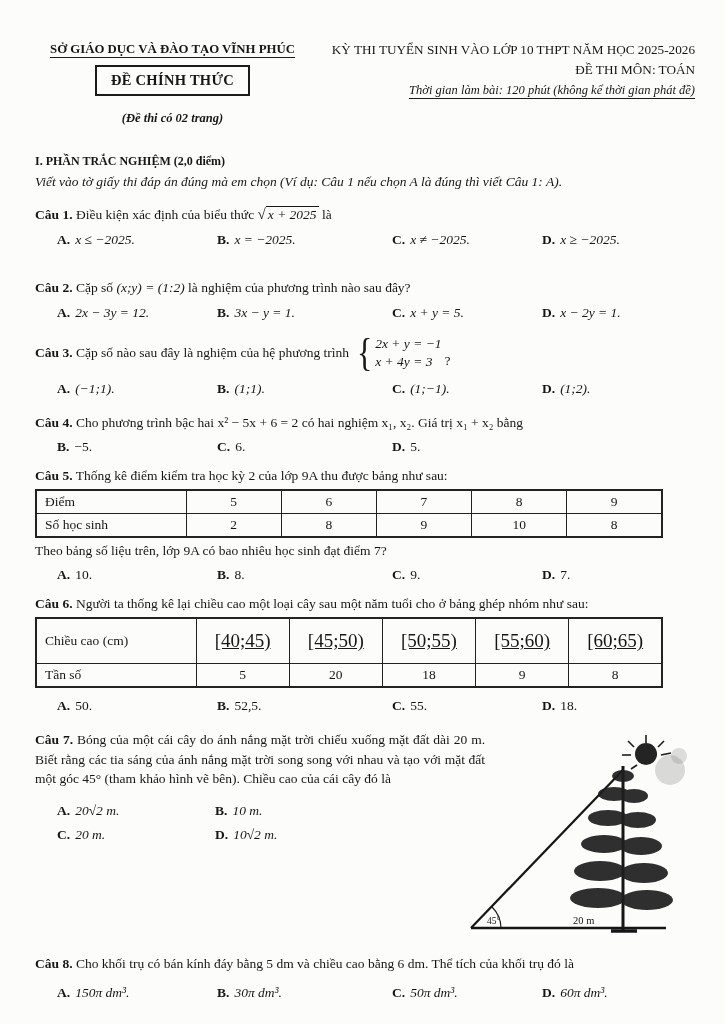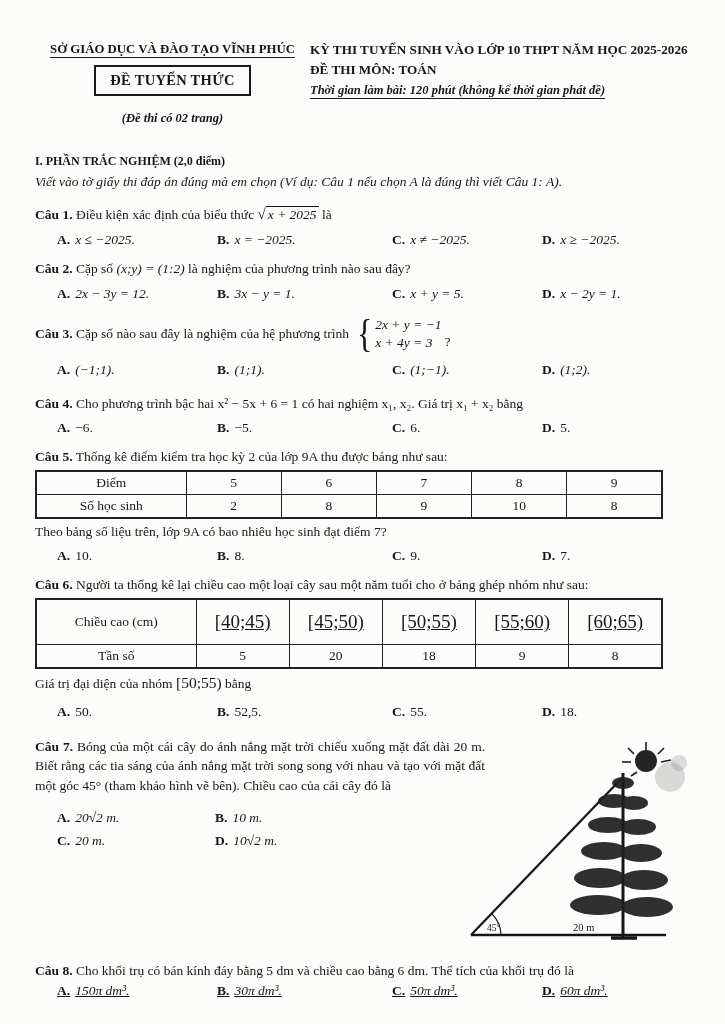--- a/index.html
+++ b/index.html
@@ -11,21 +11,21 @@
   }
   .page{position:relative;box-sizing:border-box;width:725px;height:1024px;padding:40px 30px 0 35px;}
 
   
   .header{display:flex;align-items:flex-start;}
   .h-left{width:275px;text-align:center;flex:none;}
   .dept{font-weight:bold;font-size:12.8px;white-space:nowrap;}
   .underline{border-bottom:1.3px solid #1b1b1b;padding-bottom:1px;}
   .stamp-box{display:inline-block;border:2px solid #1b1b1b;padding:3px 14px;font-weight:bold;font-size:14.5px;margin-top:6px;letter-spacing:.3px;}
   .pages-note{font-style:italic;font-weight:bold;font-size:12.5px;margin-top:13px;}
-  .h-right{flex:1;text-align:left;font-weight:bold;}
+  .h-right{flex:1;text-align:right;font-weight:normal;}
   .h-right .l1{font-size:13.2px;}
   .h-right .l2{font-size:13.2px;margin-top:1px;}
   .h-right .l3{font-size:12.5px;font-style:italic;margin-top:2px;}
 
   
   .sec-title{font-weight:bold;font-size:12px;margin-top:26px;}
   .sec-instr{font-style:italic;margin-top:2px;}
 
   
   .q{margin-top:12px;}
@@ -40,41 +40,41 @@
 
   
   .q3line{display:flex;align-items:center;}
   .sys-brace{font-size:40px;font-weight:400;line-height:.85;margin:0 1px 0 6px;transform:scaleX(.8);}
   .sys-eqs{display:inline-flex;flex-direction:column;font-style:italic;line-height:1.3;}
   .sys-qm{margin-left:3px;align-self:flex-end;}
 
   
   table.tbl{border-collapse:collapse;width:628px;margin:4px 0 3px 0;border:2px solid #222;table-layout:fixed;}
   table.tbl td{border:1px solid #222;padding:1px 8px;text-align:center;}
-  table.tbl td.rowhead{text-align:center;}
+  table.tbl td.rowhead{text-align:left;}
   .tbl6 td.interval{font-size:19px;height:42px;text-decoration:underline;}
   .interval-inline{font-size:15.5px;}
 
   
   .q7wrap{position:relative;min-height:214px;margin-top:15px;}
   .q7text{width:450px;text-align:justify;}
   .opts2{display:grid;grid-template-columns:158px 1fr;width:330px;margin:12px 0 0 22px;row-gap:4px;}
   .figure{position:absolute;top:-2px;right:-16px;width:250px;height:212px;}
   .figure svg{display:block;}
   .figure text{font-family:"Liberation Serif","DejaVu Serif",serif;fill:#161616;}
 </style>
 </head>
 <body>
 
 <div class="page">
 
   <div class="header">
     <div class="h-left">
       <div class="dept"><span class="underline">SỞ GIÁO DỤC VÀ ĐÀO TẠO VĨNH PHÚC</span></div>
-      <div><span class="stamp-box">ĐỀ TUYỂN THỨC</span></div>
+      <div><span class="stamp-box">ĐỀ CHÍNH THỨC</span></div>
       <div class="pages-note">(Đề thi có 02 trang)</div>
     </div>
     <div class="h-right">
       <div class="l1">KỲ THI TUYỂN SINH VÀO LỚP 10 THPT NĂM HỌC 2025-2026</div>
       <div class="l2">ĐỀ THI MÔN: TOÁN</div>
       <div class="l3"><span class="underline">Thời gian làm bài: 120 phút (không kể thời gian phát đề)</span></div>
     </div>
   </div>
 
   <div class="sec-title">I. PHẦN TRẮC NGHIỆM (2,0 điểm)</div>
@@ -86,21 +86,21 @@
     <span class="sqrt"><span class="sqrt-sign">√</span><span class="radicand">x + 2025</span></span>
     <span>là</span>
     <div class="opts">
       <span class="opt"><span class="k">A.</span><span class="math">x ≤ −2025.</span></span>
       <span class="opt"><span class="k">B.</span><span class="math">x = −2025.</span></span>
       <span class="opt"><span class="k">C.</span><span class="math">x ≠ −2025.</span></span>
       <span class="opt"><span class="k">D.</span><span class="math">x ≥ −2025.</span></span>
     </div>
   </div>
 
-  <div class="q" style="margin-top:9px;">
+  <div class="q" style="margin-top:28px;">
     <span class="qlabel">Câu 2.</span>
     <span>Cặp số</span>
     <span class="math">(x;y) = (1:2)</span>
     <span>là nghiệm của phương trình nào sau đây?</span>
     <div class="opts">
       <span class="opt"><span class="k">A.</span><span class="math">2x − 3y = 12.</span></span>
       <span class="opt"><span class="k">B.</span><span class="math">3x − y = 1.</span></span>
       <span class="opt"><span class="k">C.</span><span class="math">x + y = 5.</span></span>
       <span class="opt"><span class="k">D.</span><span class="math">x − 2y = 1.</span></span>
     </div>
@@ -120,23 +120,22 @@
     <div class="opts" style="margin-top:9px;">
       <span class="opt"><span class="k">A.</span><span class="math">(−1;1).</span></span>
       <span class="opt"><span class="k">B.</span><span class="math">(1;1).</span></span>
       <span class="opt"><span class="k">C.</span><span class="math">(1;−1).</span></span>
       <span class="opt"><span class="k">D.</span><span class="math">(1;2).</span></span>
     </div>
   </div>
 
   <div class="q" style="margin-top:14px;">
     <span class="qlabel">Câu 4.</span>
-    <span>Cho phương trình bậc hai x² − 5x + 6 = 1 có hai nghiệm x₁, x₂. Giá trị x₁ + x₂ bằng</span>
-    <div class="opts">
-      <span class="opt"><span class="k">A.</span><span>−6.</span></span>
+    <span>Cho phương trình bậc hai x² − 5x + 6 = 2 có hai nghiệm x₁, x₂. Giá trị x₁ + x₂ bằng</span>
+    <div class="opts">
       <span class="opt"><span class="k">B.</span><span>−5.</span></span>
       <span class="opt"><span class="k">C.</span><span>6.</span></span>
       <span class="opt"><span class="k">D.</span><span>5.</span></span>
     </div>
   </div>
 
   <div class="q" style="margin-top:9px;">
     <span class="qlabel">Câu 5.</span>
     <span>Thống kê điểm kiểm tra học kỳ 2 của lớp 9A thu được bảng như sau:</span>
     <table class="tbl tbl5">
@@ -200,25 +199,20 @@
       <tr>
         <td class="rowhead">Tần số</td>
         <td>5</td>
         <td>20</td>
         <td>18</td>
         <td>9</td>
         <td>8</td>
       </tr>
     </tbody>
       </table>
-    <div>
-      <span>Giá trị đại diện của nhóm</span>
-      <span class="interval-inline">[50;55)</span>
-      <span>bằng</span>
-    </div>
     <div class="opts" style="margin-top:8px;">
       <span class="opt"><span class="k">A.</span><span>50.</span></span>
       <span class="opt"><span class="k">B.</span><span>52,5.</span></span>
       <span class="opt"><span class="k">C.</span><span>55.</span></span>
       <span class="opt"><span class="k">D.</span><span>18.</span></span>
     </div>
   </div>
 
   <div class="q q7wrap">
     <div class="q7text">
@@ -269,21 +263,21 @@
         </g>
         <text x="26" y="196" font-size="9.5">45°</text>
         <text x="112" y="196" font-size="10.5">20 m</text>
       </svg>
     </div>
   </div>
 
   <div class="q" style="margin-top:10px;">
     <span class="qlabel">Câu 8.</span>
     <span>Cho khối trụ có bán kính đáy bằng 5 dm và chiều cao bằng 6 dm. Thể tích của khối trụ đó là</span>
-    <div class="opts" style="margin-top:1px;text-decoration:underline;">
+    <div class="opts" style="margin-top:9px;">
       <span class="opt"><span class="k">A.</span><span class="math">150π dm³.</span></span>
       <span class="opt"><span class="k">B.</span><span class="math">30π dm³.</span></span>
       <span class="opt"><span class="k">C.</span><span class="math">50π dm³.</span></span>
       <span class="opt"><span class="k">D.</span><span class="math">60π dm³.</span></span>
     </div>
   </div>
 
 </div>
 
 </body></html>

